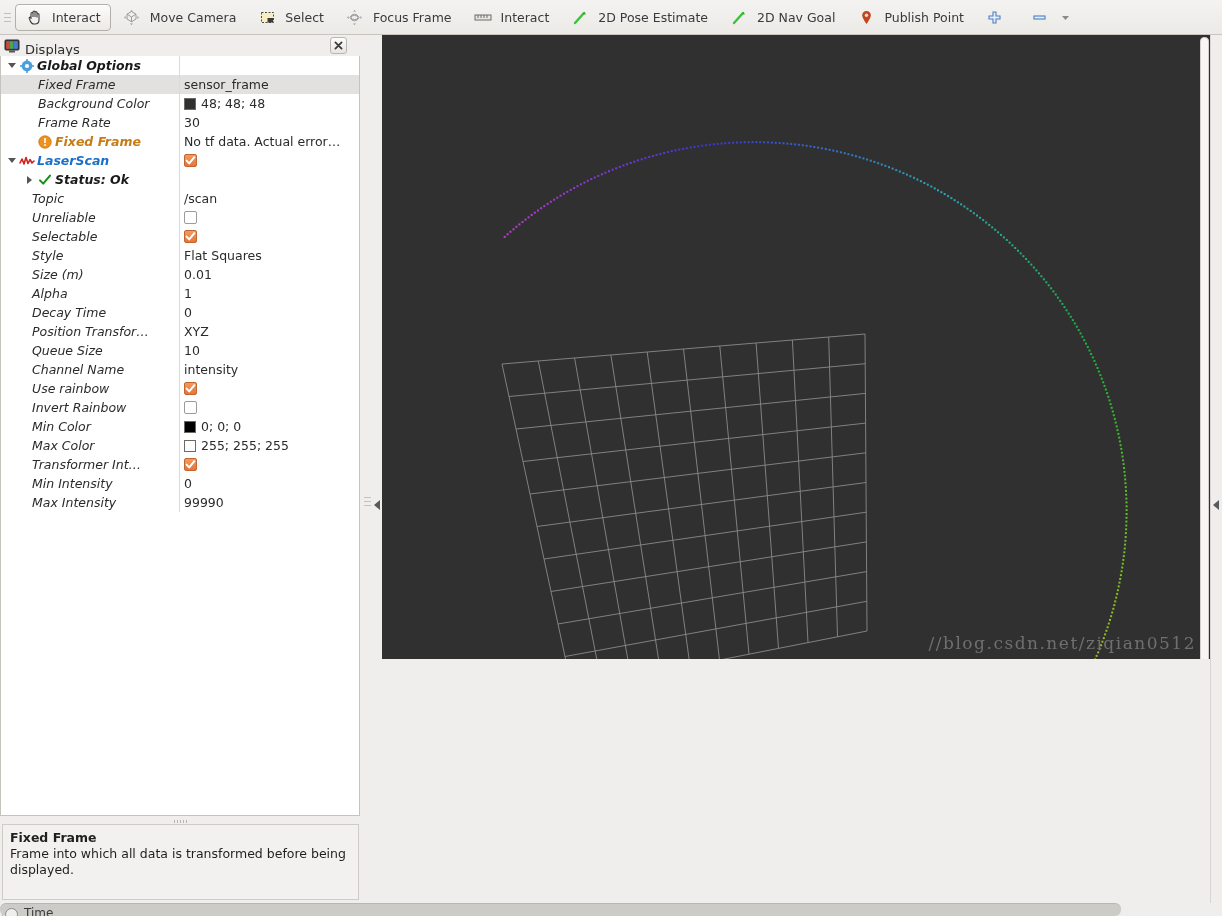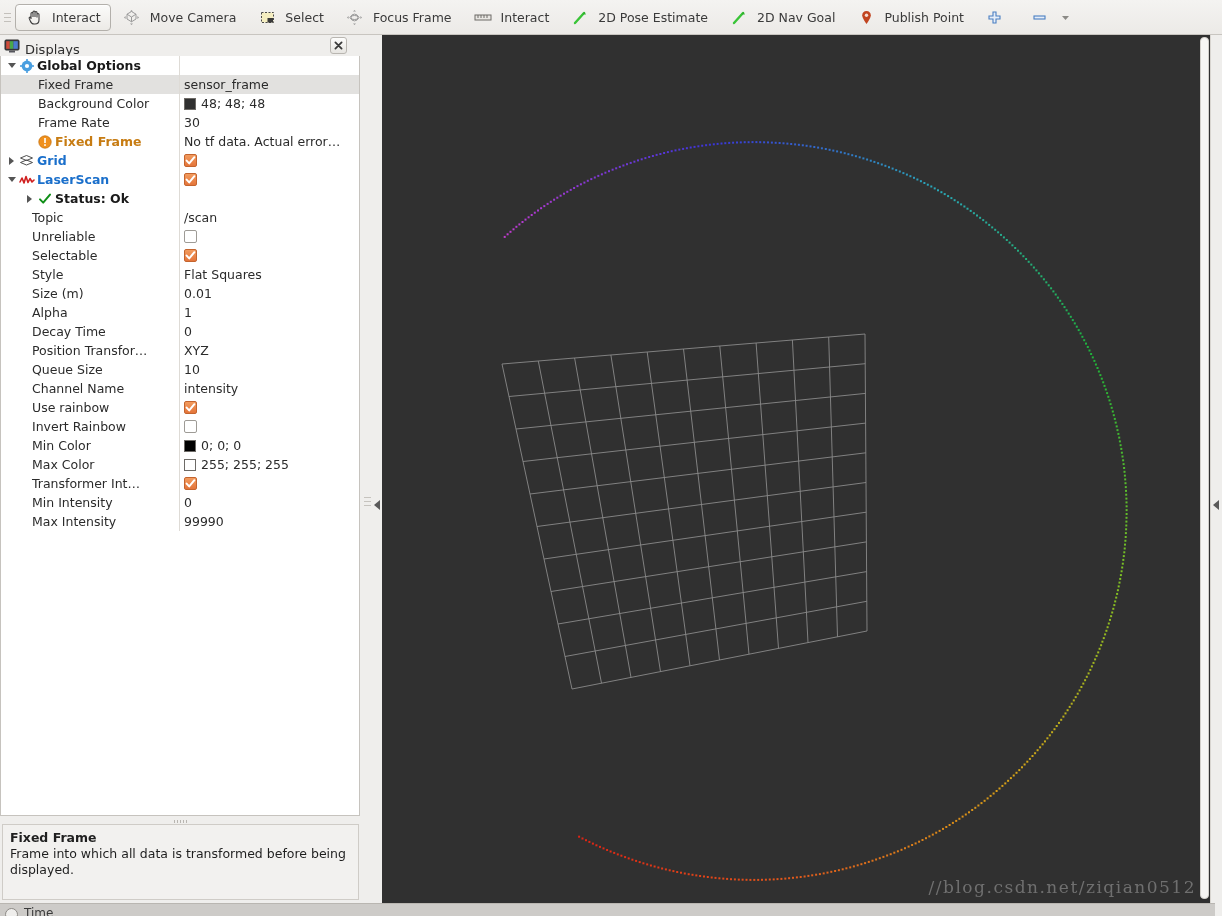--- a/index.html
+++ b/index.html
@@ -79,21 +79,21 @@
   .tval {
     flex: 1; display: flex; align-items: center; height: 19px;
     padding-left: 4px; overflow: hidden; white-space: nowrap;
     color: #2b2b2b;
   }
   .arrow { width: 13px; flex: none; display:flex; align-items:center; justify-content:center; }
   .arrow .a { width:0; height:0; }
   .arrow.right .a { border-left: 5px solid #555; border-top: 4px solid transparent; border-bottom: 4px solid transparent; }
   .arrow.down .a { border-top: 5px solid #555; border-left: 4px solid transparent; border-right: 4px solid transparent; }
   .tico { width: 17px; flex: none; display:flex; align-items:center; justify-content:center; }
-  .tlabel { padding-left: 2px; }
+  .tlabel { padding-left: 2px; font-style: italic; }
   .bold-blue { color: #1a6fcb; font-weight: bold; }
   .bold-dark { color: #1a1a1a; font-weight: bold; }
   .warn { color: #c77c13; font-weight: bold; }
   .ind0 { padding-left: 4px; }
   .ind1 { padding-left: 22px; }
   .ind2 { padding-left: 16px; }
 
   .cbox {
     width: 13px; height: 13px; border-radius: 2px; flex: none;
     display: flex; align-items: center; justify-content: center;
@@ -139,21 +139,21 @@
     display: flex; flex-direction: column; gap: 3px;
   }
   #splitter-v .dots i { width: 7px; height: 1px; background: #c6c3be; display:block; }
   #splitter-v .tri {
     position: absolute; left: 14px; top: 465px; width: 0; height: 0;
     border-right: 6px solid #5a5a5a; border-top: 5px solid transparent; border-bottom: 5px solid transparent;
   }
 
   
   #view3d {
-    position: absolute; left: 382px; top: 35px; width: 828px; height: 868px;
+    position: absolute; left: 382px; top: 35px; width: 828px; height: 624px;
     background: #303030; overflow: hidden;
   }
   #view3d svg { display: block; }
   #watermark {
     position: absolute; right: 14px; bottom: 6px;
     font-family: "DejaVu Serif", serif; font-size: 17px;
     color: #6f6f6f; letter-spacing: 1.5px; white-space: nowrap;
   }
 
   
@@ -166,23 +166,24 @@
     border-right: 6px solid #5a5a5a; border-top: 5px solid transparent; border-bottom: 5px solid transparent;
   }
   
   #v-scroll {
     position: absolute; right: 1px; top: 2px; width: 9px; height: 862px;
     background: #f7f6f4; border: 1px solid #d3d0cb; border-radius: 4px;
   }
 
   
   #timebar {
-    position: absolute; left: 0; top: 903px; width: 1215px; height: 13px;
+    position: absolute; left: 0; top: 903px; width: 1121px; height: 13px;
     background: #cdcbc8; border-top: 1px solid #b9b6b1;
     overflow: hidden;
+    border-radius: 6px;
   }
   #timebar .tcircle {
     position: absolute; left: 5px; top: 4px; width: 13px; height: 13px;
     border: 1px solid #8d8a86; border-radius: 50%; background: #efeeec;
   }
   #timebar .tlabel2 {
     position: absolute; left: 24px; top: 2px; font-size: 12px; color: #3a3a3a;
   }
 </style>
 </head>
@@ -396,43 +397,20 @@
               <svg width="14" height="14" viewBox="0 0 14 14">
                 <circle cx="7" cy="7" r="6.2" fill="#f0901d" stroke="#c6720f" stroke-width="0.8"></circle>
                 <rect x="6.2" y="3" width="1.6" height="5" fill="#ffffff"></rect>
                 <rect x="6.2" y="9.2" width="1.6" height="1.7" fill="#ffffff"></rect>
               </svg>
             </span>
             <span class="tlabel warn">Fixed Frame</span>
           </div>
           <div class="tval">
             <span>No tf data.  Actual error…</span>
-          </div>
-        </div>
-        <div class="trow">
-          <div class="tname ind0">
-            <span class="arrow right">
-              <span class="a"></span>
-            </span>
-            <span class="tico">
-              <svg width="15" height="14" viewBox="0 0 15 14">
-                <g stroke="#3a3a3a" stroke-width="0.9" fill="none">
-                  <path d="M7.5 1.5 L13.5 4 L7.5 6.5 L1.5 4 Z"></path>
-                  <path d="M7.5 6 L13.5 8.5 L7.5 11 L1.5 8.5 Z"></path>
-                </g>
-              </svg>
-            </span>
-            <span class="tlabel bold-blue">Grid</span>
-          </div>
-          <div class="tval">
-            <span class="cbox on">
-              <svg width="11" height="11" viewBox="0 0 11 11">
-                <path d="M1.6 5.6 L4.2 8.4 L9.4 2.2" stroke="#ffffff" stroke-width="2" fill="none" stroke-linecap="round" stroke-linejoin="round"></path>
-              </svg>
-            </span>
           </div>
         </div>
         <div class="trow">
           <div class="tname ind0">
             <span class="arrow down">
               <span class="a"></span>
             </span>
             <span class="tico">
               <svg width="16" height="14" viewBox="0 0 16 14">
                 <path d="M1 9 L3 5 L5 10 L7 3.5 L9 9.5 L11 5.5 L13 9 L15 7" stroke="#d02020" stroke-width="1.6" fill="none" stroke-linejoin="round" stroke-linecap="round"></path>

